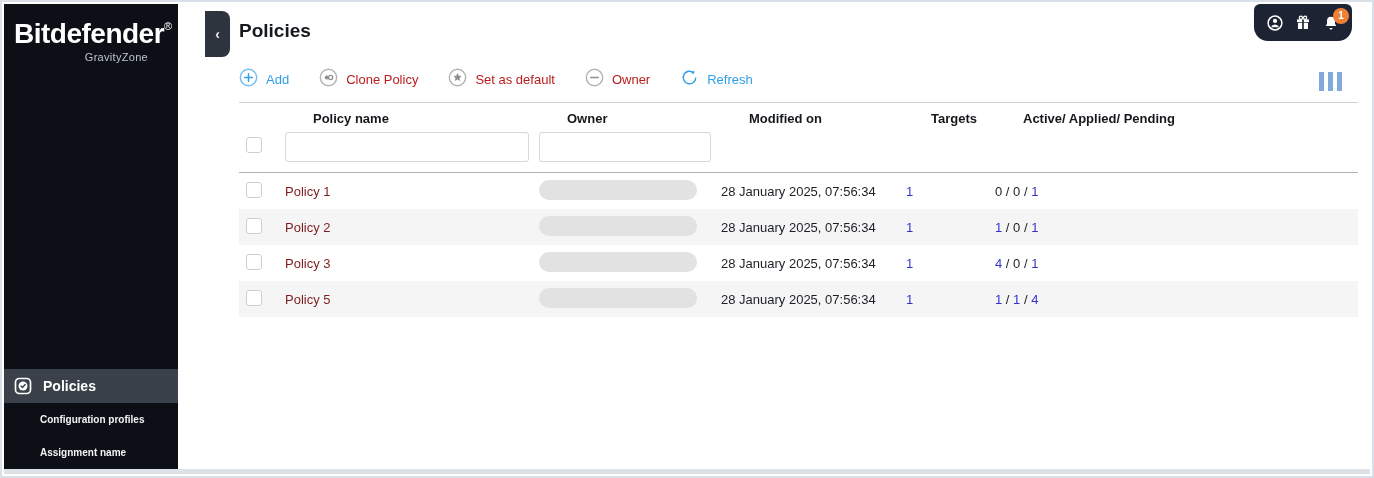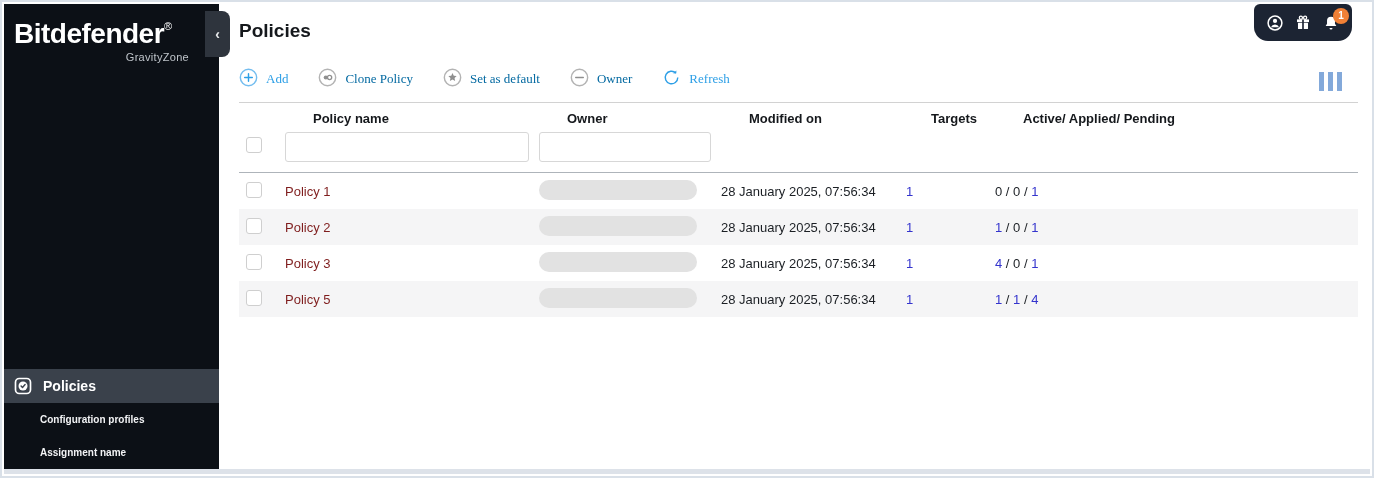--- a/index.html
+++ b/index.html
@@ -6,21 +6,21 @@
   html,body { width:1374px; height:478px; }
   body {
     font-family:"Liberation Sans","DejaVu Sans",sans-serif;
     background:#ffffff; position:relative; overflow:hidden;
   }
   .frame { position:absolute; inset:0; border:2px solid #d9e0e8; background:#fff; }
   .bottom-strip { position:absolute; left:2px; right:2px; bottom:2px; height:5px; background:#dde2e9; z-index:5; }
 
   
   .sidebar {
-    position:absolute; left:2px; top:2px; bottom:7px; width:215px;
+    position:absolute; left:2px; top:2px; bottom:7px; width:174px;
     background:#0c1016; color:#fff; z-index:2;
   }
   .logo-block { padding:14px 18px 0 10px; }
   .brand { font-size:28px; font-weight:700; color:#fff; letter-spacing:-0.5px; white-space:nowrap; }
   .brand sup { font-size:11px; font-weight:400; vertical-align:top; position:relative; top:2px; }
   .product { font-size:11px; color:#bfc4ca; text-align:right; padding-right:12px; margin-top:1px; letter-spacing:0.3px; }
   .collapse-tab {
     position:absolute; left:203px; top:9px; width:25px; height:46px;
     background:#2e343d; border-radius:0 8px 8px 0; z-index:3;
     display:flex; align-items:center; justify-content:center;
@@ -48,24 +48,24 @@
     padding:0 12px; z-index:4;
   }
   .pill-icon { width:18px; height:18px; position:relative; cursor:pointer; display:inline-flex; }
   .badge {
     position:absolute; top:-6px; right:-9px; min-width:16px; height:16px;
     background:#f08036; color:#fff; font-size:10px; font-weight:700;
     border-radius:50%; display:flex; align-items:center; justify-content:center;
   }
 
   
-  .toolbar { display:flex; gap:30px; margin:24px 0 0 20px; height:26px;font-family:Liberation Serif, serif; }
+  .toolbar { display:flex; gap:30px; margin:24px 0 0 20px; height:26px; }
   .tb-item { display:flex; align-items:center; gap:8px; font-size:13px; cursor:pointer; }
   .tb-item.enabled  { color:#2d9fe6; }
-  .tb-item.disabled { color:#0369a1; cursor:default; }
+  .tb-item.disabled { color:#b91c1c; cursor:default; }
   .columns-btn { position:absolute; top:68px; right:28px; display:flex; gap:4px; cursor:pointer; }
   .columns-btn i { display:block; width:5px; height:19px; background:#83a9da; }
   .toolbar-divider { height:1px; background:#d2d2d2; margin:10px 12px 0 20px; }
 
   
   .table { margin:0 12px 0 20px; }
   .tgrid { display:grid; grid-template-columns:46px 254px 182px 182px 92px 1fr; align-items:center; }
   .thead-labels { padding-top:8px; }
   .th { font-size:13px; font-weight:700; color:#15181c;margin-left:28px; }
   .filter-row { padding:6px 0 10px 0; border-bottom:1px solid #aeb4ba; }

